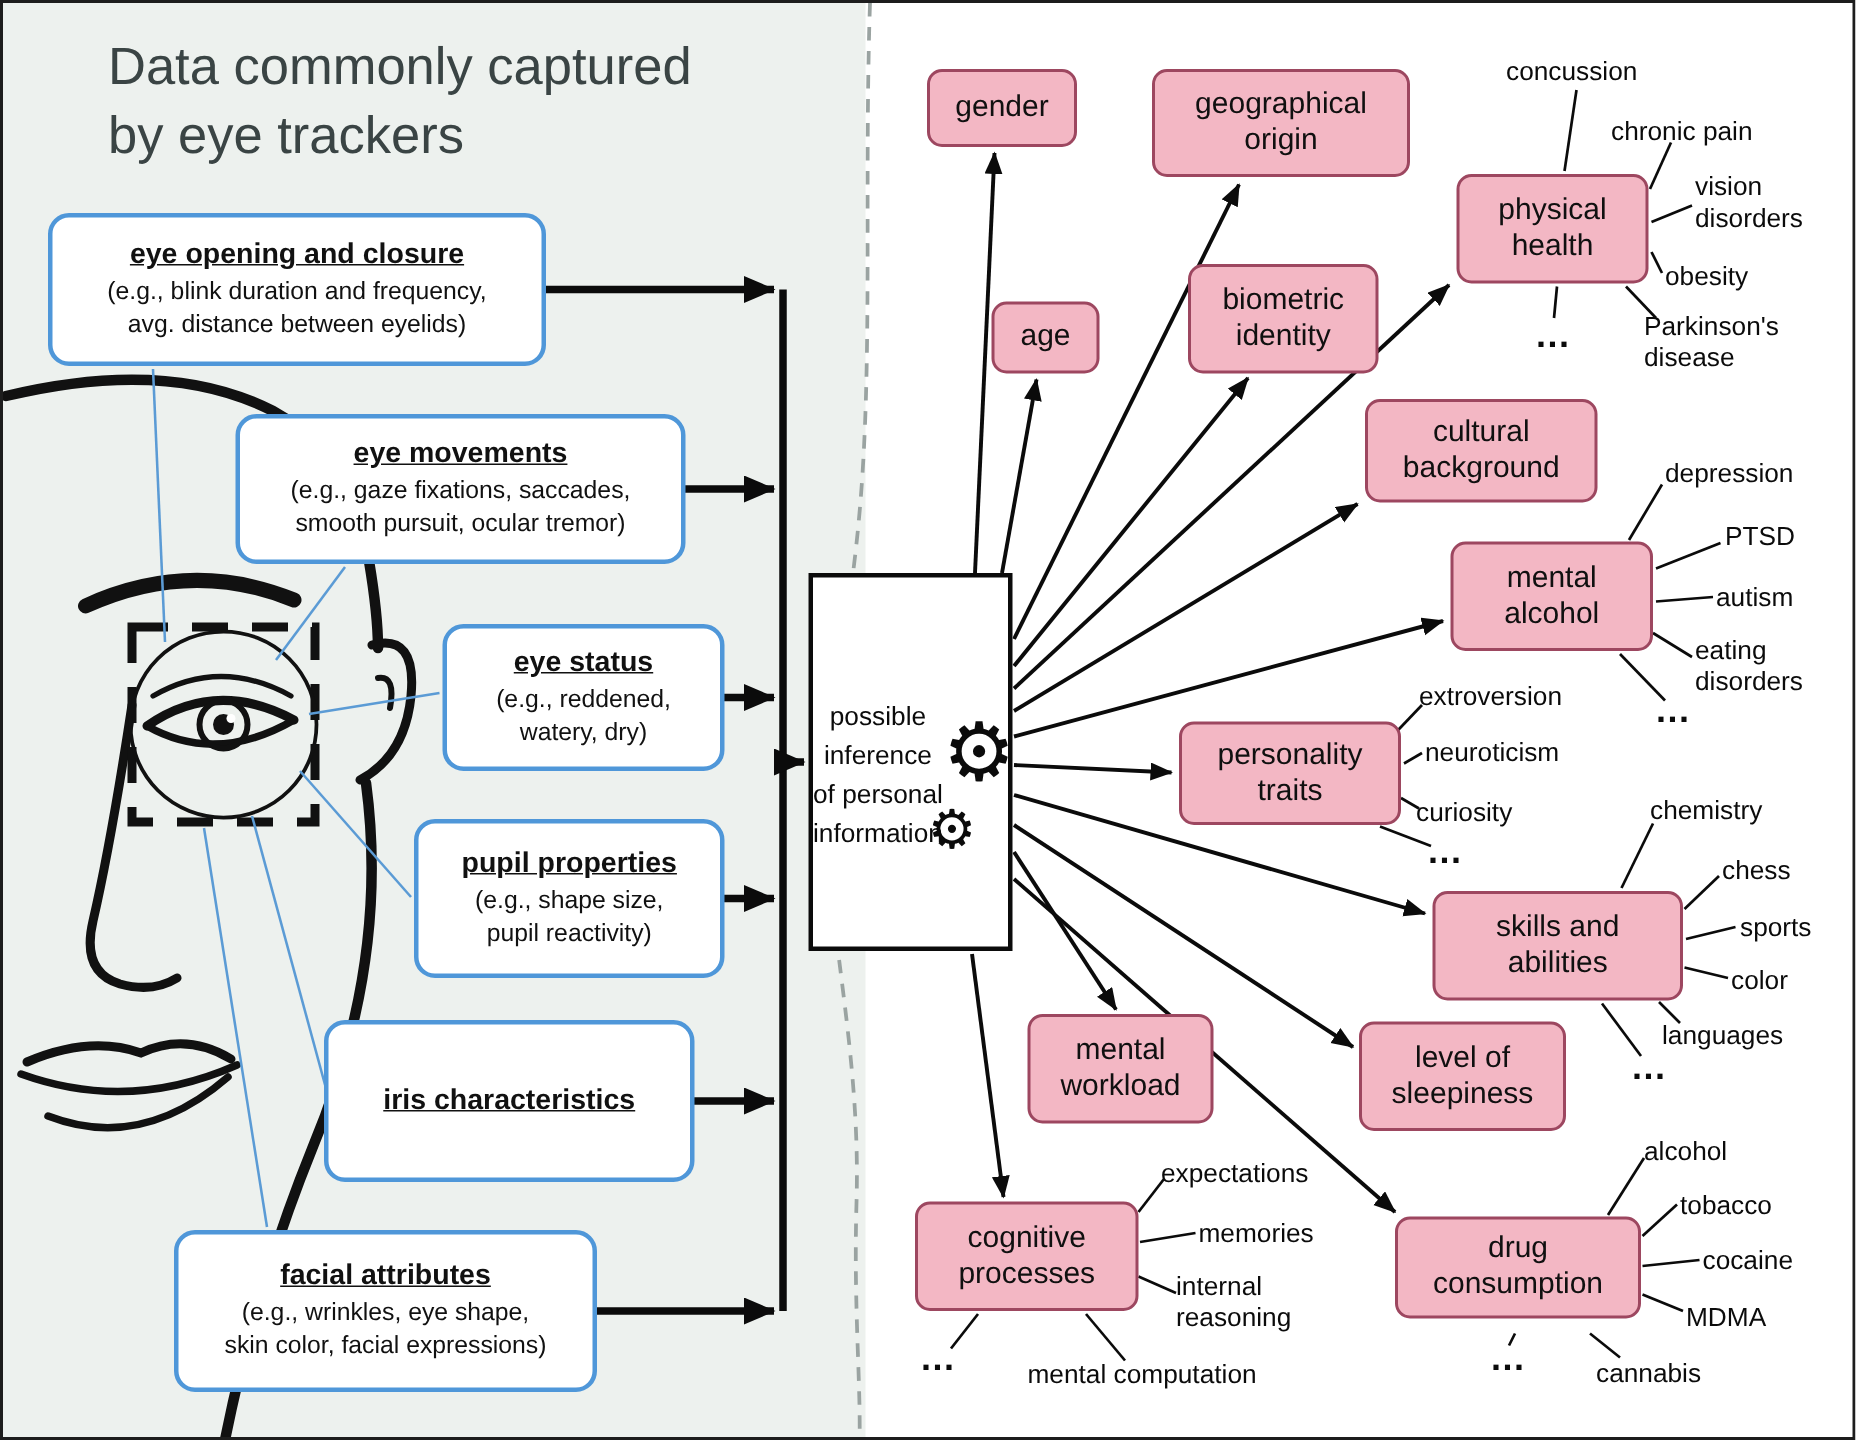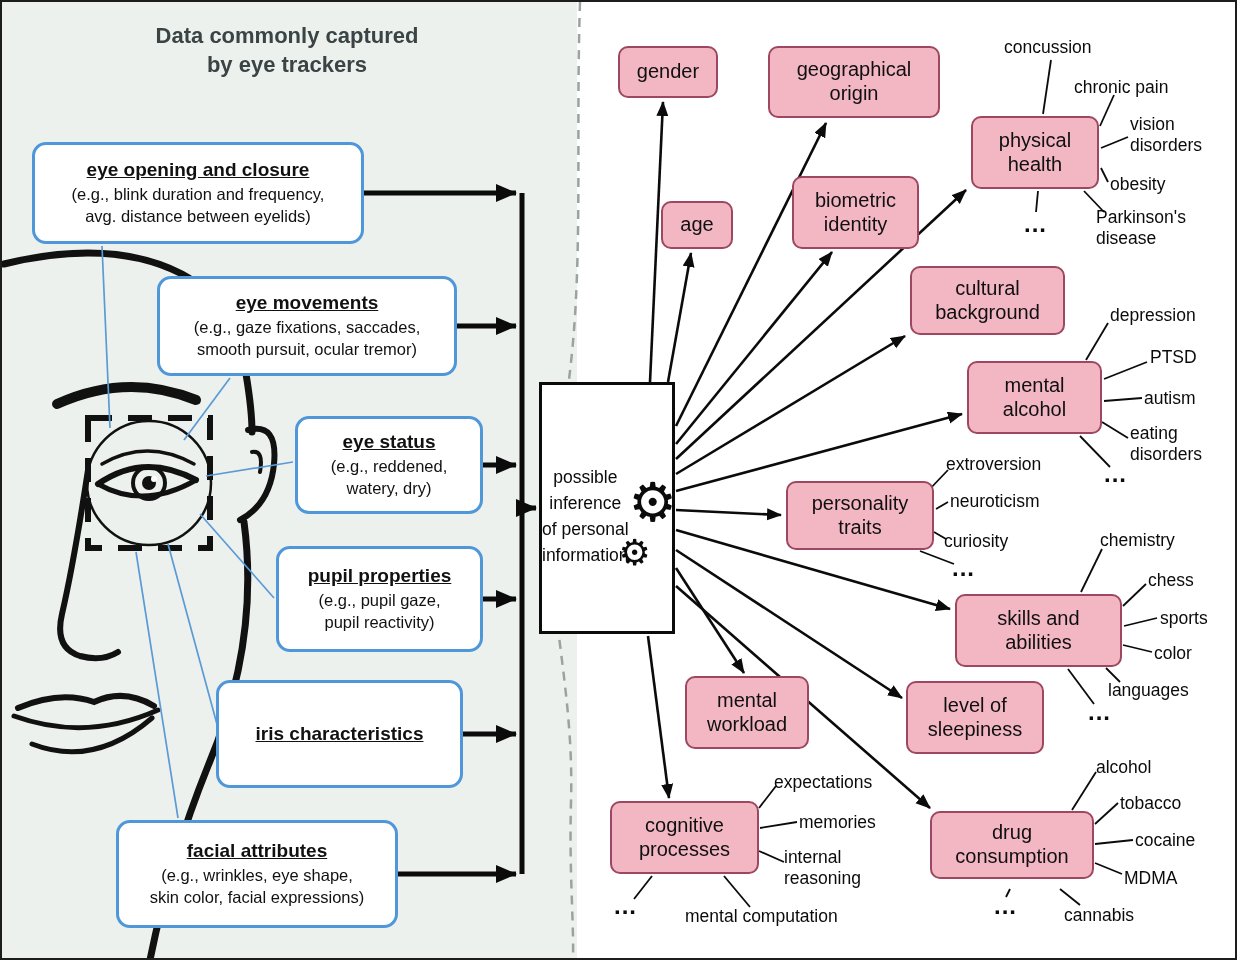--- a/index.html
+++ b/index.html
@@ -1,19 +1,19 @@
 <!DOCTYPE html>
 <html style="--blue-border: #4f97d9; --pink-fill: #f3b7c4; --pink-border: #9d4760; --left-bg: #edf1ee; --title-color: #3a4444;"><head>
 <meta charset="utf-8">
 <style>
   html,body{margin:0;padding:0;background:#fff}
   #canvas{position:relative;width:1237px;height:960px;box-sizing:border-box;background:#fff;
     border:2px solid #1d1d1d;overflow:hidden;font-family:"Liberation Sans",sans-serif;color:#0b0b0b}
   .layer{position:absolute;left:0;top:0;width:1237px;height:960px}
-  .title{position:absolute;left:70px;top:20px;width:430px;text-align:center;font-size:22px;font-weight:bold;
+  .title{position:absolute;left:70px;top:20px;width:430px;font-size:35px;font-weight:normal;
     color:var(--title-color,#3a4444);white-space:pre-line;line-height:1.3}
   .blue{position:absolute;box-sizing:border-box;background:#fff;border:3.5px solid var(--blue-border,#4f97d9);
     border-radius:14px;display:flex;flex-direction:column;align-items:center;justify-content:center;
     gap:3px;padding:6px 8px;text-align:center}
   .blue-title{font-weight:bold;text-decoration:underline;font-size:19px;color:#111}
   .blue-desc{font-size:16.5px;color:#111;white-space:pre-line;line-height:1.28}
   .pink{position:absolute;box-sizing:border-box;background:var(--pink-fill,#f3b7c4);
     border:2.5px solid var(--pink-border,#9d4760);border-radius:10px;display:flex;align-items:center;
     justify-content:center;text-align:center;font-size:20px;line-height:1.18;color:#101010;padding:4px 8px}
   .spoke{position:absolute;font-size:17.5px;color:#0b0b0b;white-space:nowrap;line-height:1.2}
@@ -159,21 +159,21 @@
     <div class="blue-desc">(e.g., gaze fixations, saccades,
 smooth pursuit, ocular tremor)</div>
   </div>
   <div class="blue" style="left:293px;top:414px;width:188px;height:98px">
     <div class="blue-title">eye status</div>
     <div class="blue-desc">(e.g., reddened,
 watery, dry)</div>
   </div>
   <div class="blue" style="left:274px;top:544px;width:207px;height:106px">
     <div class="blue-title">pupil properties</div>
-    <div class="blue-desc">(e.g., pupil gaze,
+    <div class="blue-desc">(e.g., shape size,
 pupil reactivity)</div>
   </div>
   <div class="blue" style="left:214px;top:678px;width:247px;height:108px">
     <div class="blue-title">iris characteristics</div>
   </div>
   <div class="blue" style="left:114px;top:818px;width:282px;height:108px">
     <div class="blue-title">facial attributes</div>
     <div class="blue-desc">(e.g., wrinkles, eye shape,
 skin color, facial expressions)</div>
   </div>

